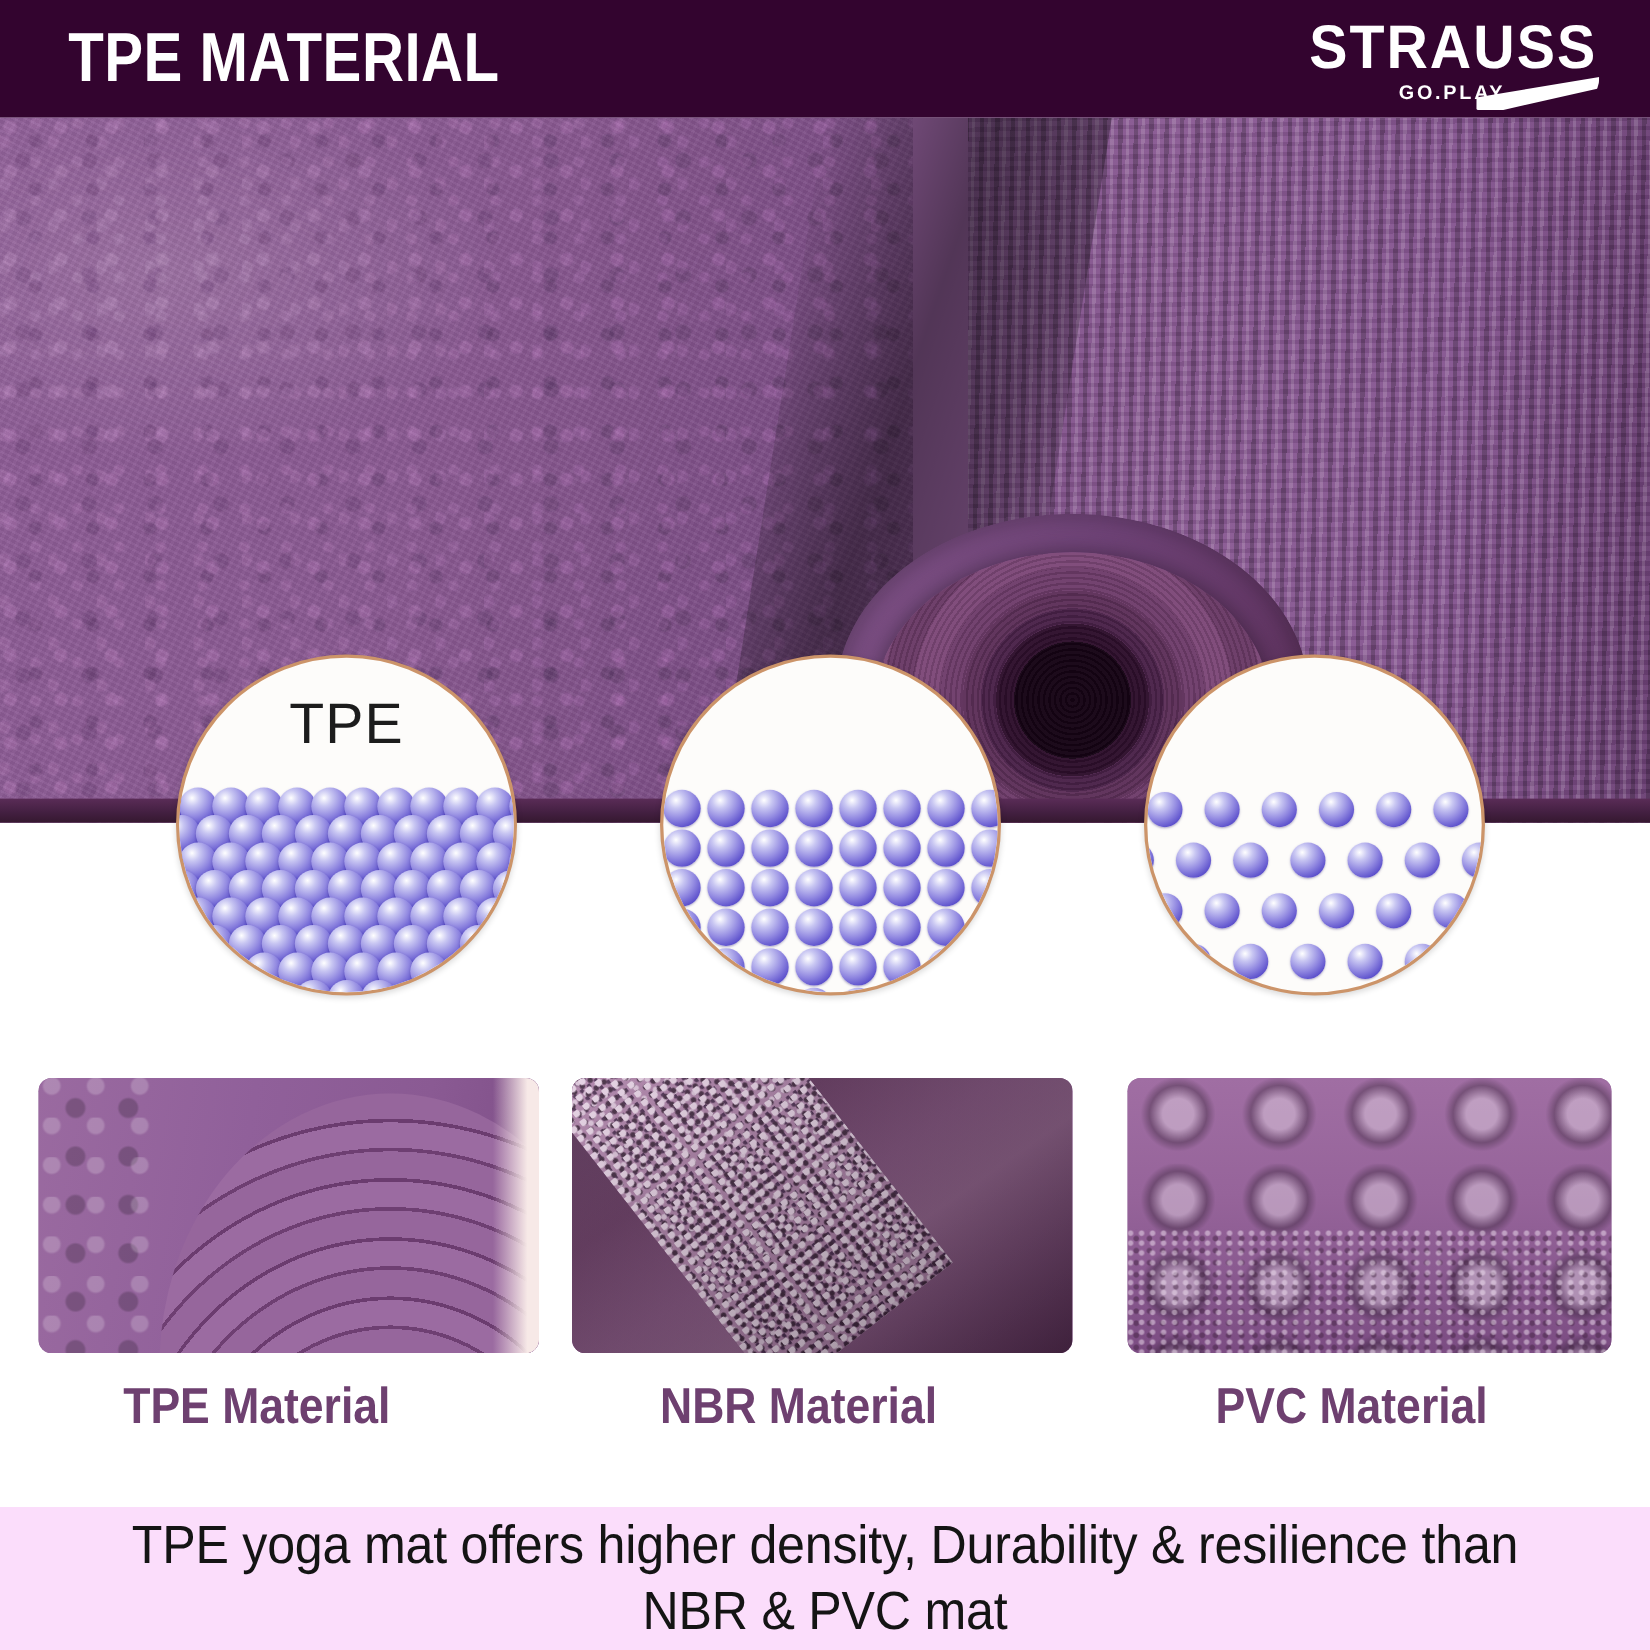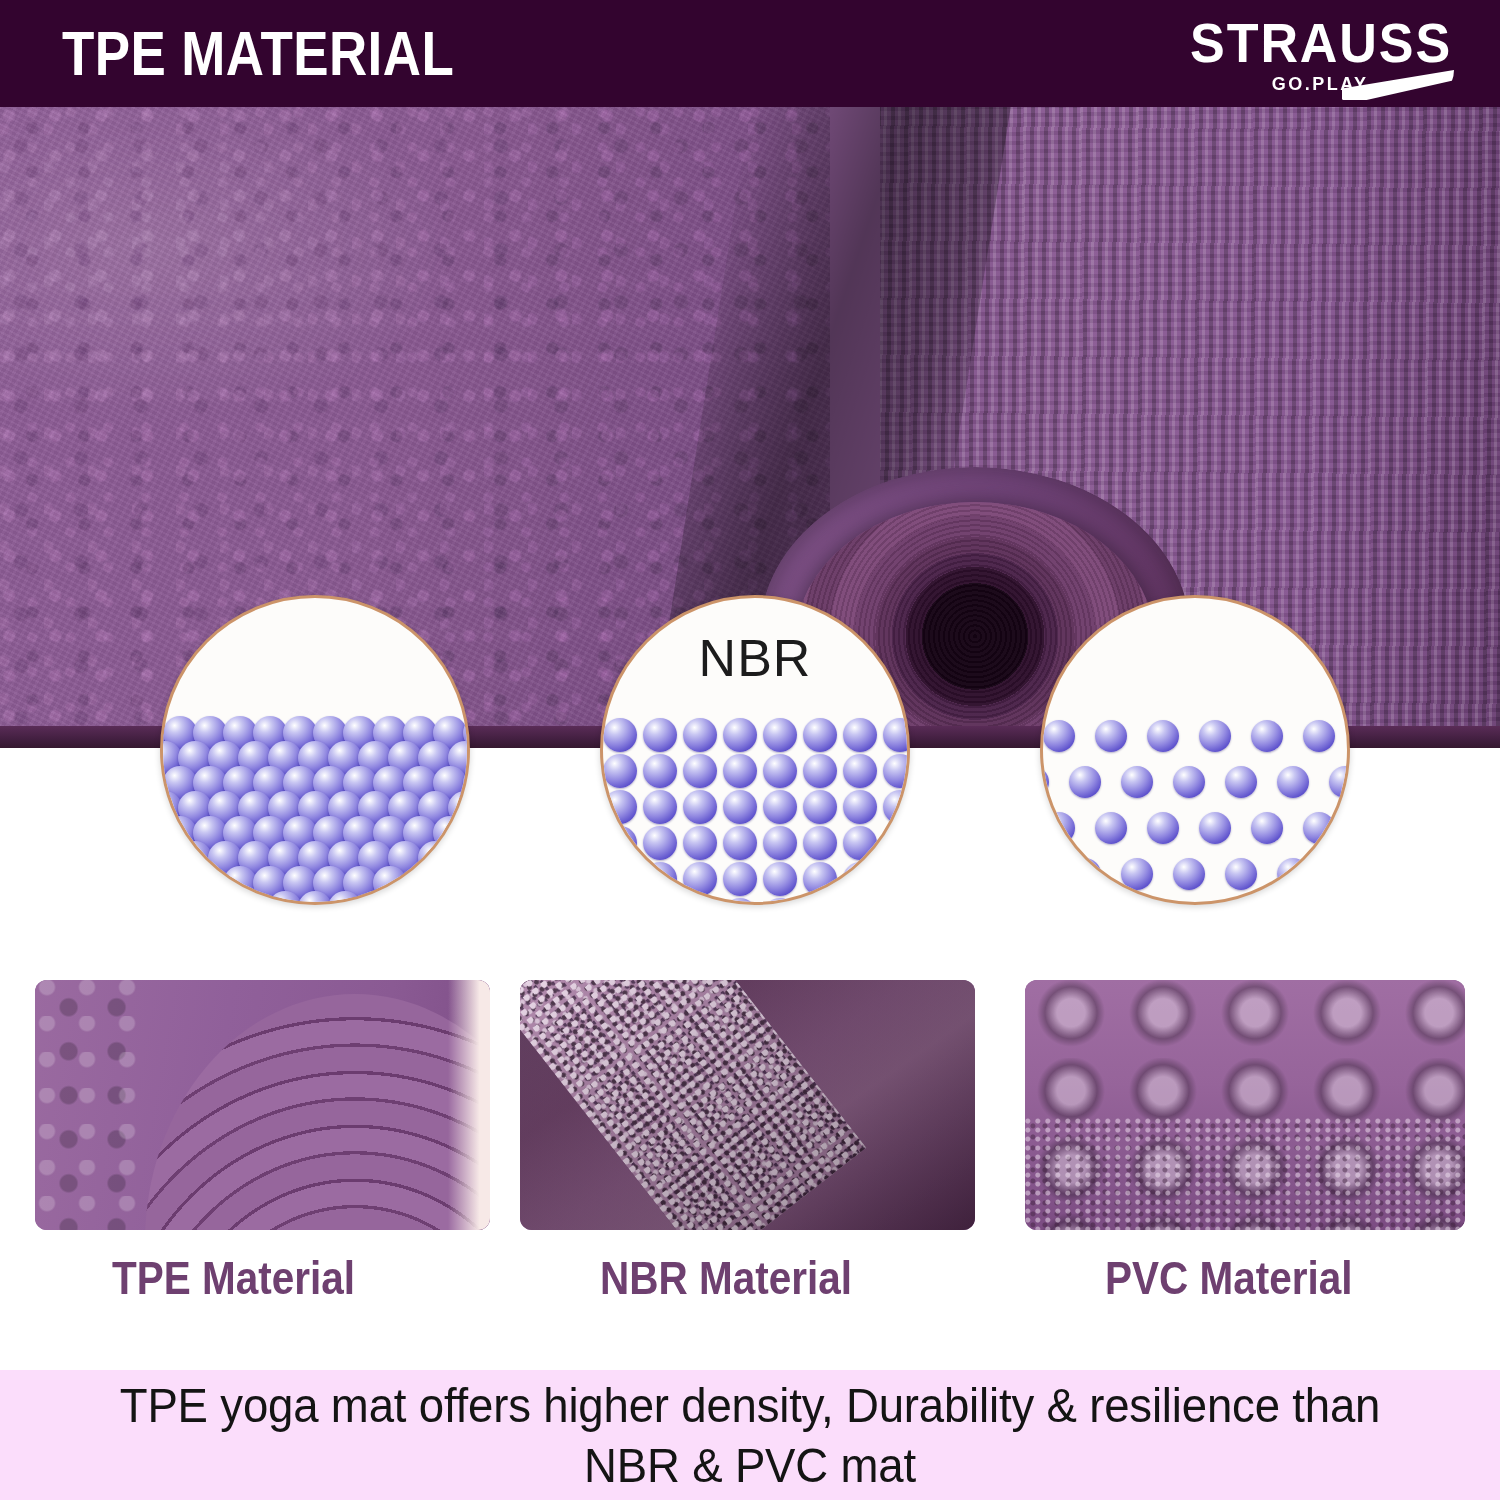--- a/index.html
+++ b/index.html
@@ -351,20 +351,21 @@
   <div id="hero">
     <div id="hero-flat"></div>
     <div id="hero-rib"></div>
     <div id="hero-fold"></div>
     <div id="hero-wrap"></div>
     <div id="hero-roll"></div>
     <div id="hero-edge"></div>
   </div>
 
   <div class="callout" id="callout-tpe">
+    <div class="callout-label">TPE</div>
     <div class="spheres" id="spheres-tpe">
         <div class="sphere" style="width: 34px; height: 34px; left: -30px; top: 0px;"></div>
         <div class="sphere" style="width: 34px; height: 34px; left: 0px; top: 0px;"></div>
         <div class="sphere" style="width: 34px; height: 34px; left: 30px; top: 0px;"></div>
         <div class="sphere" style="width: 34px; height: 34px; left: 60px; top: 0px;"></div>
         <div class="sphere" style="width: 34px; height: 34px; left: 90px; top: 0px;"></div>
         <div class="sphere" style="width: 34px; height: 34px; left: 120px; top: 0px;"></div>
         <div class="sphere" style="width: 34px; height: 34px; left: 150px; top: 0px;"></div>
         <div class="sphere" style="width: 34px; height: 34px; left: 180px; top: 0px;"></div>
         <div class="sphere" style="width: 34px; height: 34px; left: 210px; top: 0px;"></div>
@@ -448,21 +449,20 @@
         <div class="sphere" style="width: 34px; height: 34px; left: 135px; top: 175px;"></div>
         <div class="sphere" style="width: 34px; height: 34px; left: 165px; top: 175px;"></div>
         <div class="sphere" style="width: 34px; height: 34px; left: 195px; top: 175px;"></div>
         <div class="sphere" style="width: 34px; height: 34px; left: 225px; top: 175px;"></div>
         <div class="sphere" style="width: 34px; height: 34px; left: 255px; top: 175px;"></div>
         <div class="sphere" style="width: 34px; height: 34px; left: 285px; top: 175px;"></div>
       </div>
   </div>
 
   <div class="callout" id="callout-nbr">
-    <div class="callout-label">NBR</div>
     <div class="spheres" id="spheres-nbr">
         <div class="sphere" style="width: 34px; height: 34px; left: 0px; top: 2px;"></div>
         <div class="sphere" style="width: 34px; height: 34px; left: 40px; top: 2px;"></div>
         <div class="sphere" style="width: 34px; height: 34px; left: 80px; top: 2px;"></div>
         <div class="sphere" style="width: 34px; height: 34px; left: 120px; top: 2px;"></div>
         <div class="sphere" style="width: 34px; height: 34px; left: 160px; top: 2px;"></div>
         <div class="sphere" style="width: 34px; height: 34px; left: 200px; top: 2px;"></div>
         <div class="sphere" style="width: 34px; height: 34px; left: 240px; top: 2px;"></div>
         <div class="sphere" style="width: 34px; height: 34px; left: 280px; top: 2px;"></div>
         <div class="sphere" style="width: 34px; height: 34px; left: 0px; top: 38px;"></div>

